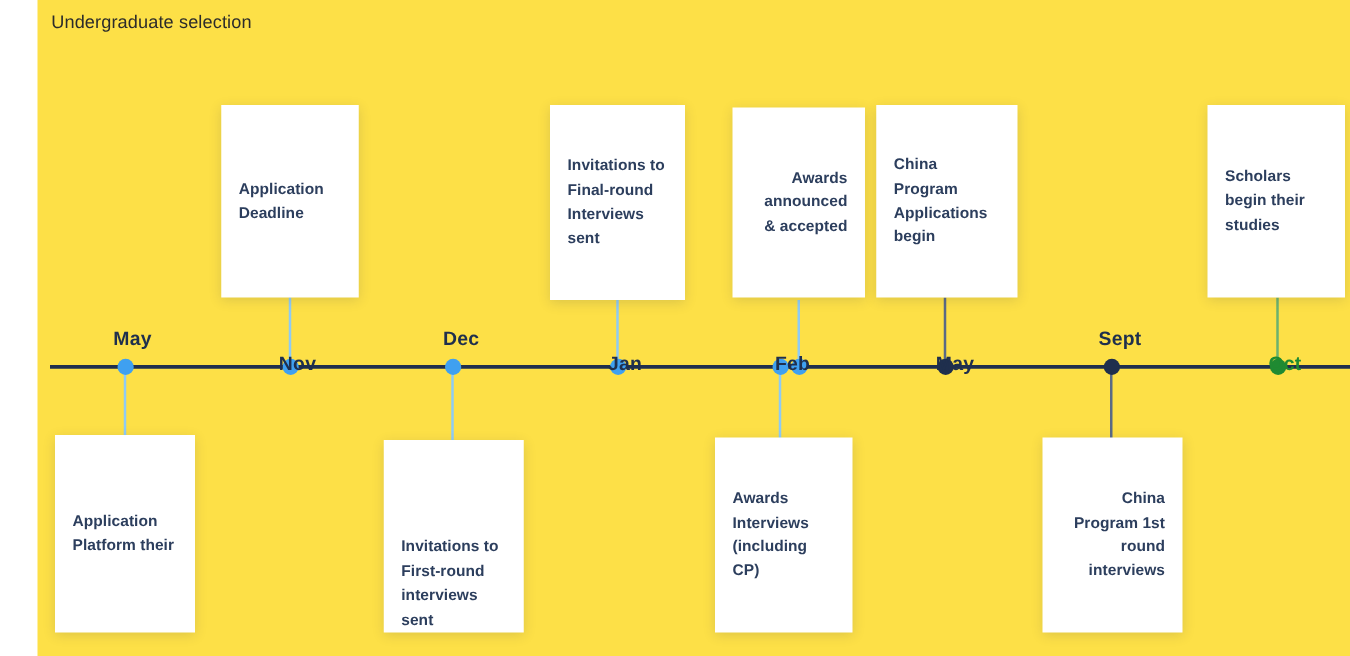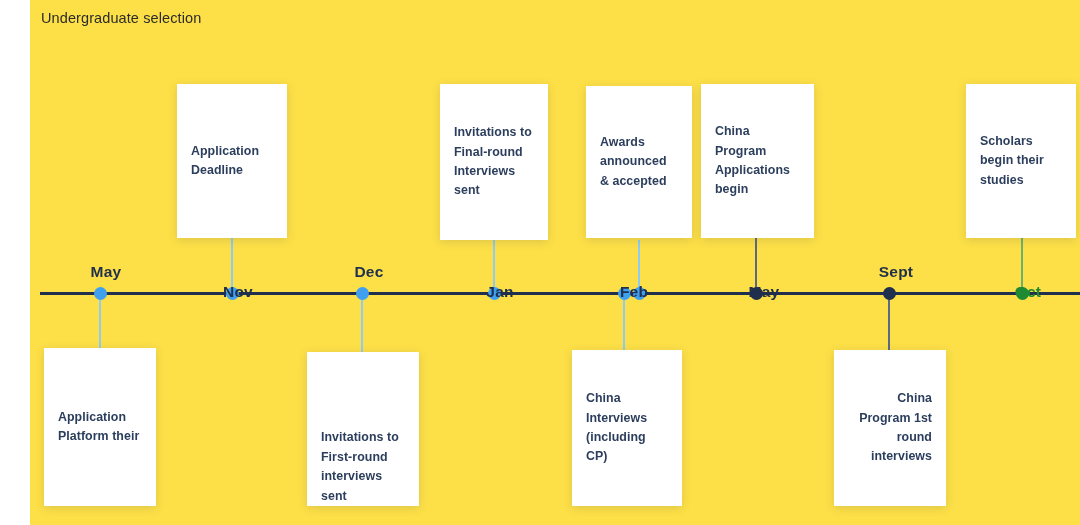--- a/index.html
+++ b/index.html
@@ -104,36 +104,36 @@
       <div class="stem" style="left: 991px; background: rgb(108, 178, 111); height: 54px; top: 238px;"></div>
     </div>
   <div id="cards-layer">
       <div class="card" style="left: 147px; top: 84px; width: 110px; height: 154px; background: rgb(255, 255, 255);">
         <div class="card-text" style="color: rgb(44, 62, 93);">Application Deadline</div>
       </div>
       <div class="card" style="left: 410px; top: 84px; width: 108px; height: 156px; background: rgb(255, 255, 255);">
         <div class="card-text" style="color: rgb(44, 62, 93);">Invitations to Final-round Interviews sent</div>
       </div>
       <div class="card" style="left: 556px; top: 86px; width: 106px; height: 152px; background: rgb(255, 255, 255);">
-        <div class="card-text" style="color: rgb(44, 62, 93);">Awards announced &amp; accepted</div>
+        <div class="card-text" style="color: rgb(44, 62, 93); text-align: right;">Awards announced &amp; accepted</div>
       </div>
       <div class="card" style="left: 671px; top: 84px; width: 113px; height: 154px; background: rgb(255, 255, 255);">
         <div class="card-text" style="color: rgb(44, 62, 93);">China Program Applications begin</div>
       </div>
       <div class="card" style="left: 936px; top: 84px; width: 110px; height: 154px; background: rgb(255, 255, 255);">
         <div class="card-text" style="color: rgb(44, 62, 93);">Scholars begin their studies</div>
       </div>
       <div class="card" style="left: 14px; top: 348px; width: 112px; height: 158px; background: rgb(255, 255, 255);">
         <div class="card-text" style="color: rgb(44, 62, 93);">Application Platform their</div>
       </div>
       <div class="card" style="left: 277px; top: 352px; width: 112px; height: 154px; background: rgb(255, 255, 255); align-items: flex-end;">
         <div class="card-text" style="color: rgb(44, 62, 93);">Invitations to First-round interviews sent</div>
       </div>
       <div class="card" style="left: 542px; top: 350px; width: 110px; height: 156px; background: rgb(255, 255, 255);">
-        <div class="card-text" style="color: rgb(44, 62, 93);">China Interviews (including CP)</div>
+        <div class="card-text" style="color: rgb(44, 62, 93);">Awards Interviews (including CP)</div>
       </div>
       <div class="card" style="left: 804px; top: 350px; width: 112px; height: 156px; background: rgb(255, 255, 255); text-align: right;">
         <div class="card-text" style="color: rgb(44, 62, 93);">China Program 1st round interviews</div>
       </div>
     </div>
   <div id="dots-layer">
       <div class="dot" style="left: 63.5px; top: 287px; background: rgb(63, 160, 240);"></div>
       <div class="dot" style="left: 195.5px; top: 287px; background: rgb(63, 160, 240);"></div>
       <div class="dot" style="left: 325.5px; top: 287px; background: rgb(63, 160, 240);"></div>
       <div class="dot" style="left: 457.5px; top: 287px; background: rgb(63, 160, 240);"></div>

